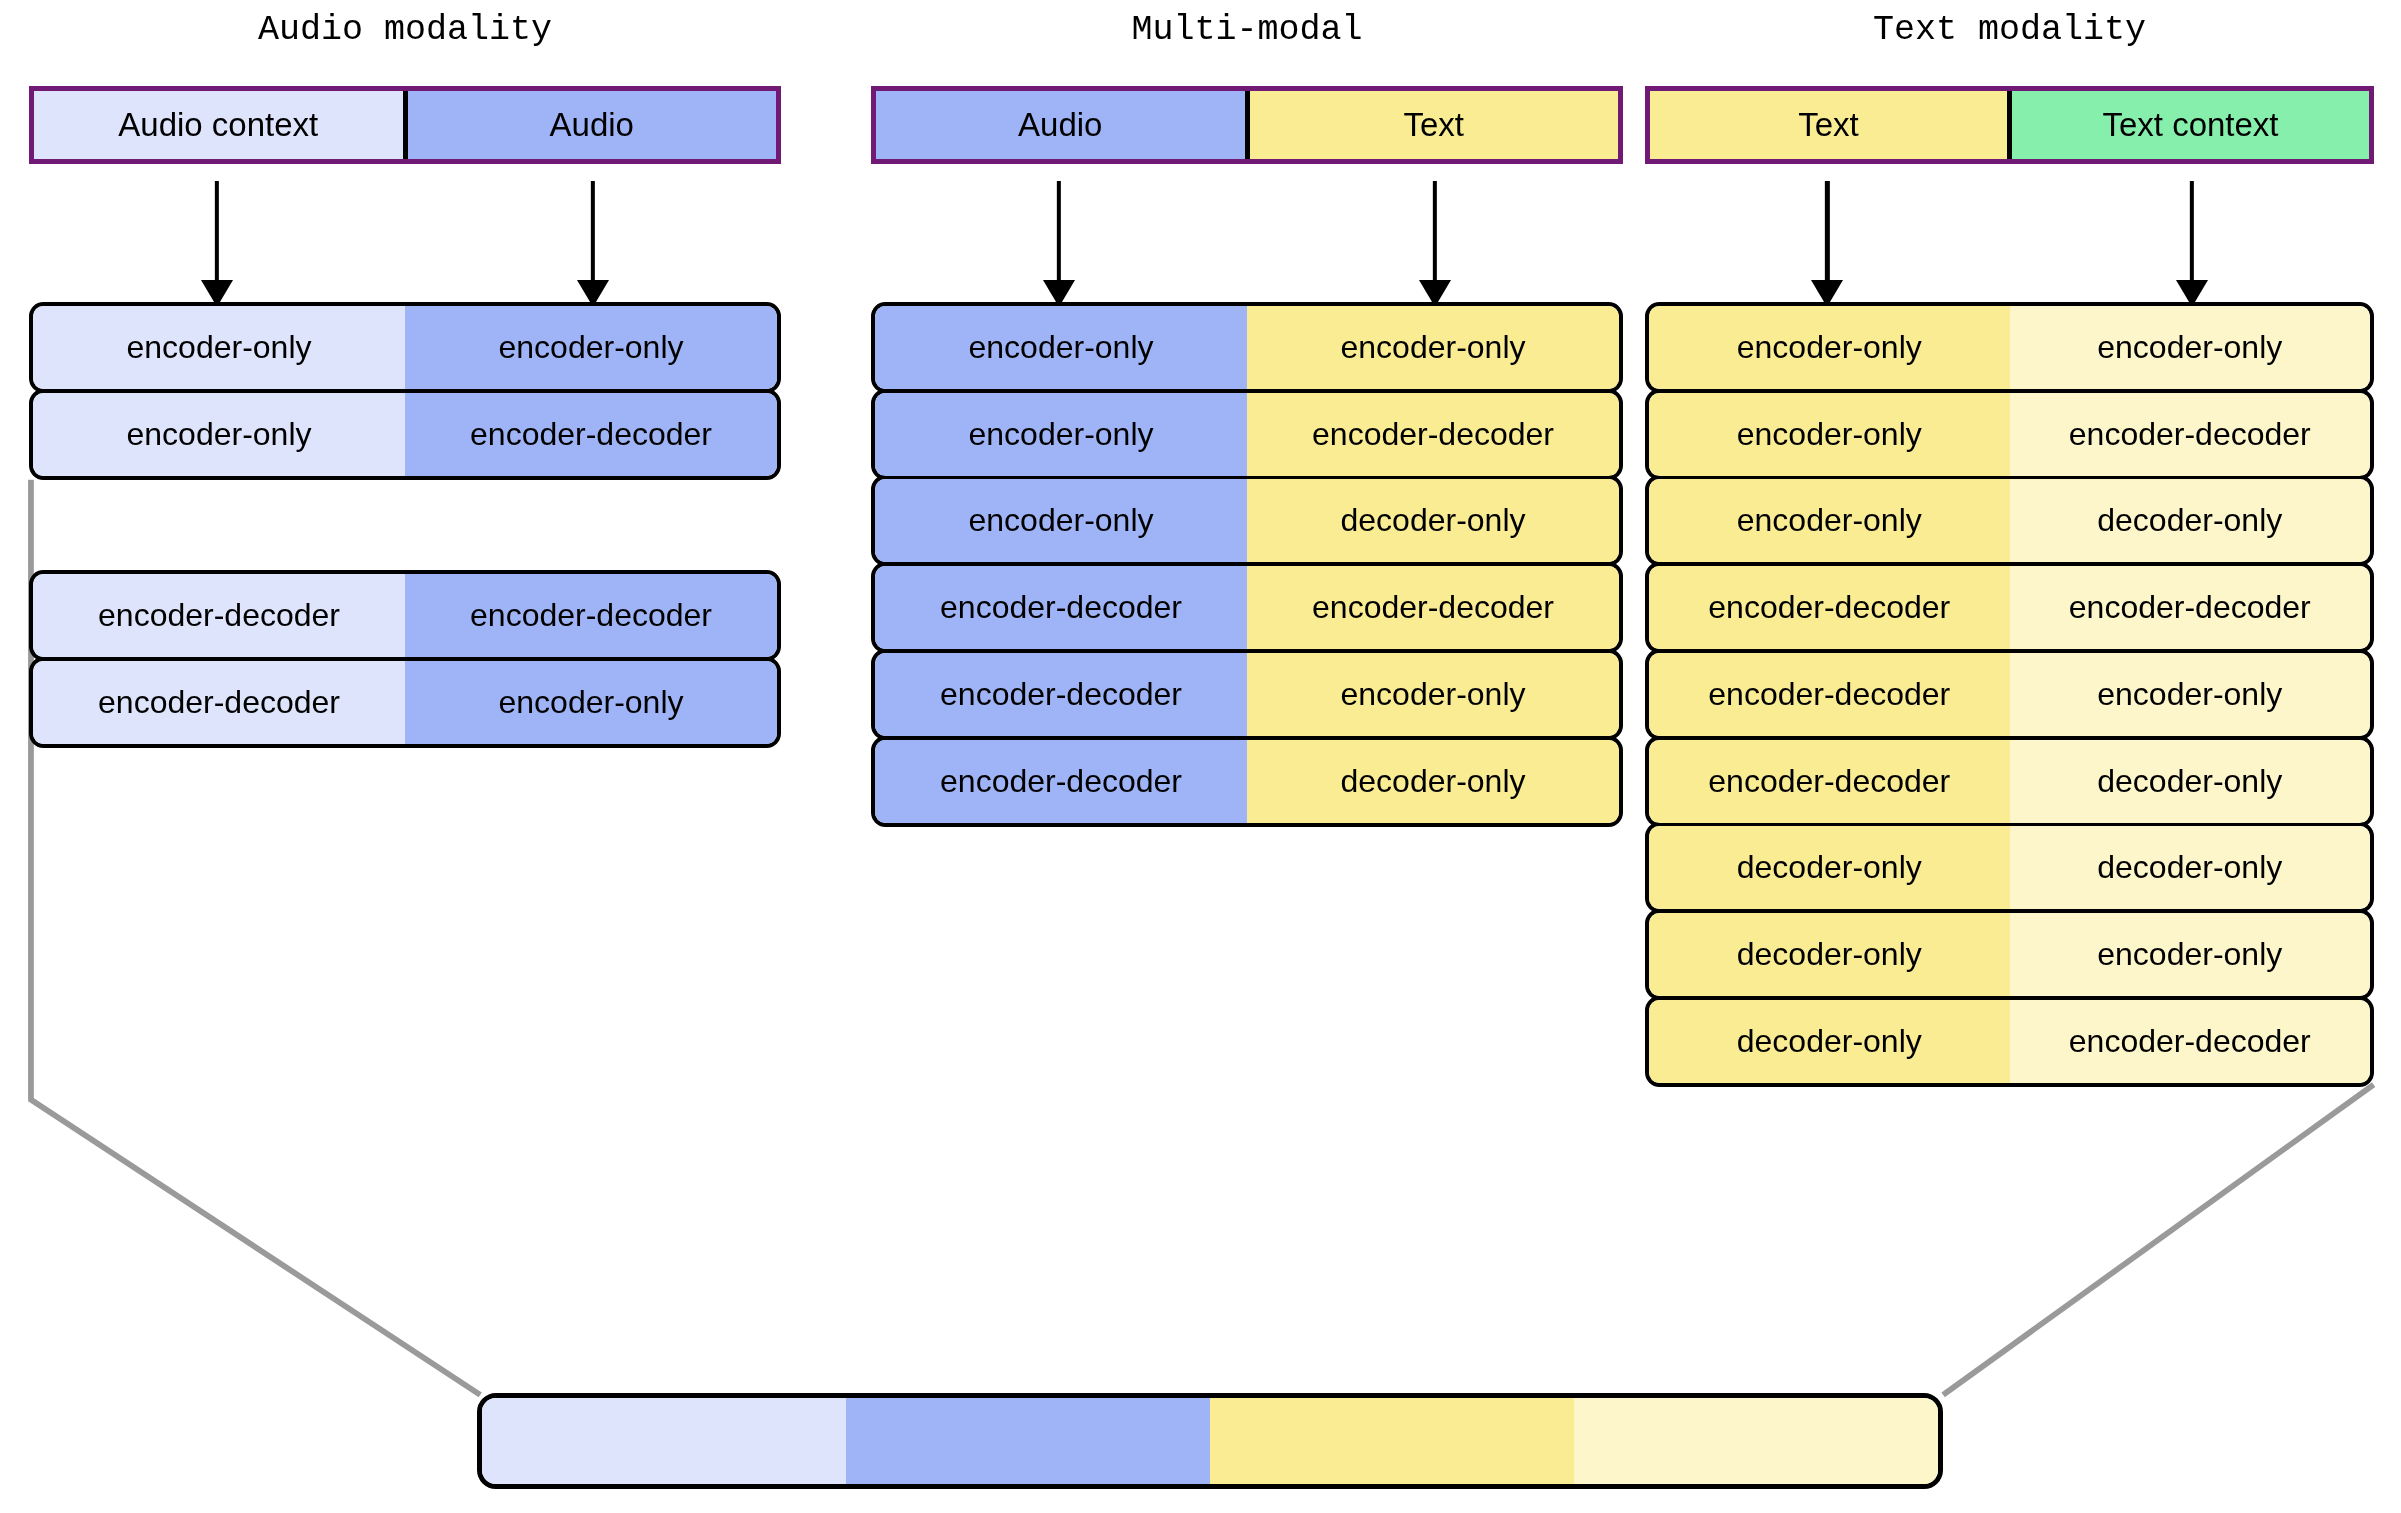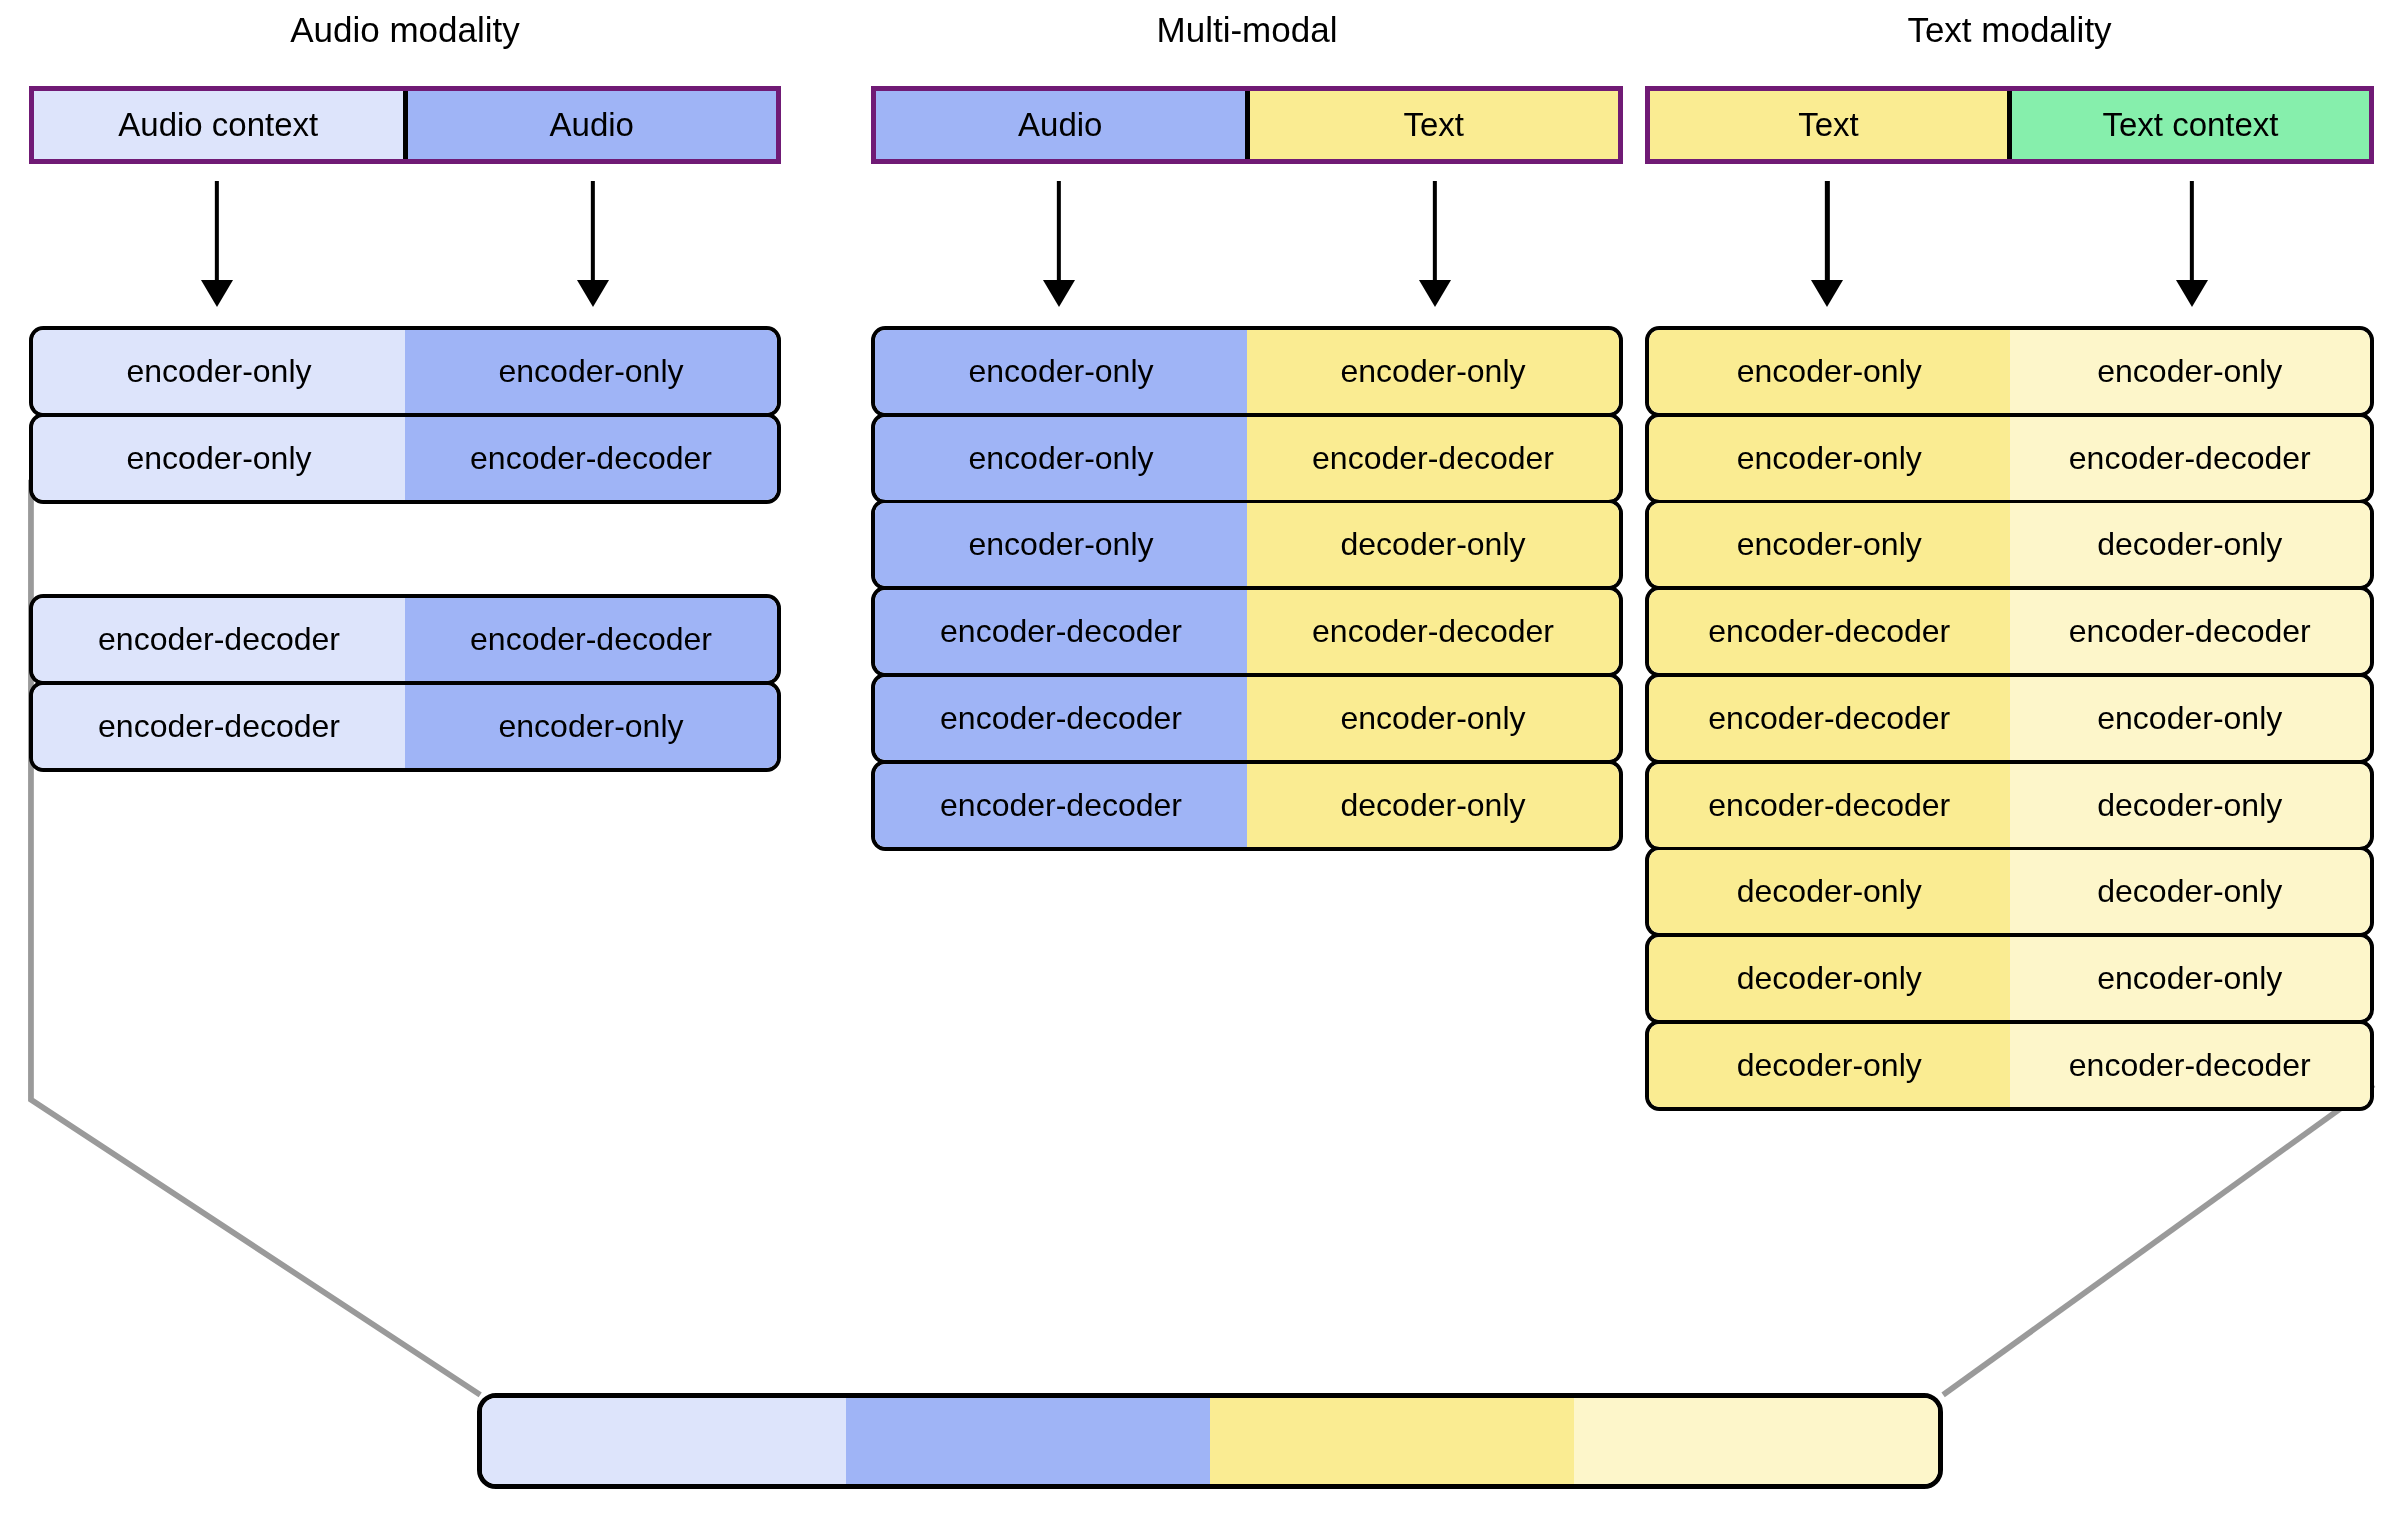--- a/index.html
+++ b/index.html
@@ -7,21 +7,21 @@
     position:relative;width:2401px;height:1514px;background:#ffffff;
     font-family:"Liberation Sans", sans-serif;color:#000;overflow:hidden;
   }
   .connector-svg{position:absolute;left:0;top:0;z-index:0;}
   .column{position:absolute;top:0;z-index:1;}
   #col-audio{left:29px;width:752px;}
   #col-multimodal{left:871px;width:752px;}
   #col-text{left:1645px;width:729px;}
   .col-title{
     position:absolute;top:8.6px;left:0;right:0;text-align:center;
-    font-size:35px;line-height:1.2;white-space:nowrap;
+    font-size:35px;line-height:1.2;white-space:nowrap;font-family:Liberation Mono, monospace;
   }
   .header-bar{
     position:absolute;top:86px;left:0;right:0;height:78px;
     border:5px solid #701a75;box-sizing:border-box;display:flex;
   }
   .header-half{
     flex:1;display:flex;align-items:center;justify-content:center;
     font-size:33px;white-space:nowrap;
   }
   .header-half.hleft{border-right:5px solid #000;}
@@ -30,21 +30,21 @@
   .arrow.a-right{left:calc(75% - 16px);}
   .arrow .stem{
     position:absolute;left:50%;transform:translateX(-50%);
     top:0;width:4.3px;height:101px;background:#000;
   }
   .arrow .head{
     position:absolute;top:99px;left:0;width:0;height:0;
     border-left:16px solid transparent;border-right:16px solid transparent;
     border-top:27px solid #000;
   }
-  .rows{position:absolute;top:302px;left:0;right:0;margin-top:24px;}
+  .rows{position:absolute;top:302px;left:0;right:0;}
   .row{
     height:91px;border:4.3px solid #000;border-radius:14.4px;
     box-sizing:border-box;display:flex;overflow:hidden;background:#fff;
   }
   .row + .row{margin-top:-4.3px;}
   .row-gap{height:95px;}
   .row-gap + .row{margin-top:-4.3px;}
   .row-half{
     flex:1;display:flex;align-items:center;justify-content:center;
     font-size:32px;white-space:nowrap;

